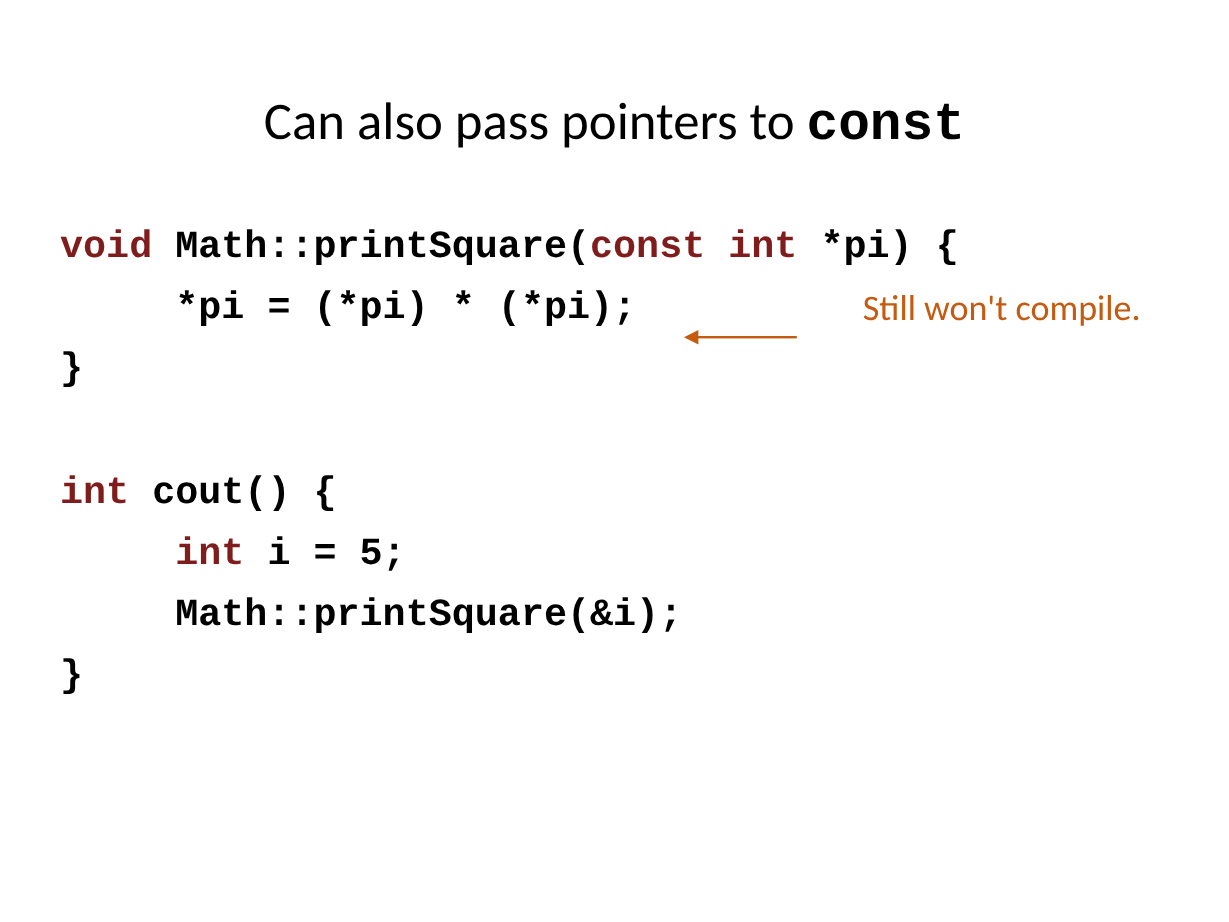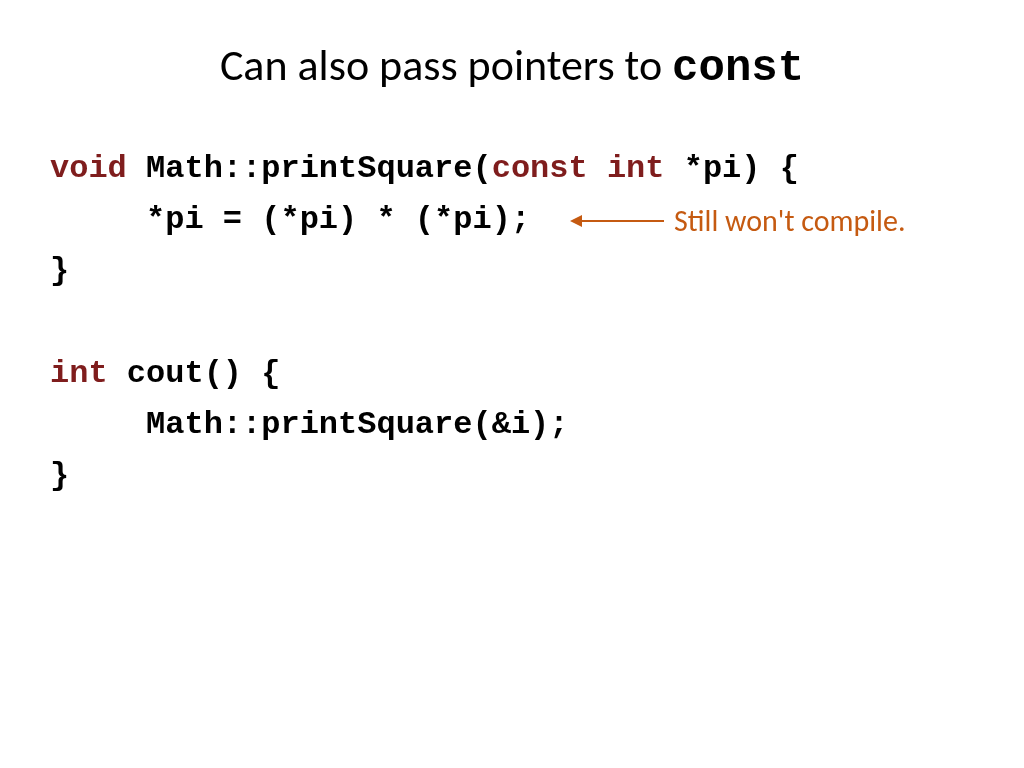--- a/index.html
+++ b/index.html
@@ -5,21 +5,21 @@
   body {
     margin: 0;
     padding: 0;
     width: 1024px;
     height: 768px;
     background: white;
     font-family: Calibri, "Segoe UI", sans-serif;
     overflow: hidden;
   }
   .slide {
-    padding: 28px 50px;
+    padding: 64px 50px;
     box-sizing: border-box;
   }
   .title {
     font-size: 44px;
     font-weight: 400;
     color: #000;
     text-align: center;
     margin-bottom: 50px;
     margin-top: 10px;
   }
@@ -42,23 +42,24 @@
   .kw {
     color: #7f1d1d;
   }
   .annotation {
     position: absolute;
     color: #c55a11;
     font-family: Calibri, "Segoe UI", sans-serif;
     font-weight: 400;
     font-size: 30px;
     display: flex;
-    align-items: center;
+    align-items: flex-end;
     left: 522px;
     top: 54px;
+    gap: 45px;
   }
   .arrow {
     position: relative;
     width: 92px;
     height: 2px;
     background: #c55a11;
     margin-right: 10px;
   }
   .arrow::before {
     content: "";
@@ -79,20 +80,21 @@
   <div class="title">
     <span>Can also pass pointers to </span><span class="mono">const</span>
   </div>
 
   <div class="code-block">
     <div class="line"><span class="kw">void</span><span> Math::printSquare(</span><span class="kw">const</span><span> </span><span class="kw">int</span><span> *pi) {</span></div>
     <div class="line">     *pi = (*pi) * (*pi);</div>
     <div class="line">}</div>
     <div class="line">&nbsp;</div>
     <div class="line"><span class="kw">int</span><span> cout() {</span></div>
+    <div class="line"><span>     </span><span class="kw">int</span><span> i = 5;</span></div>
     <div class="line">     Math::printSquare(&amp;i);</div>
     <div class="line">}</div>
 
     <div class="annotation">
       <div class="arrow"></div>
       <span>Still won't compile.</span>
     </div>
   </div>
 </div>
 

